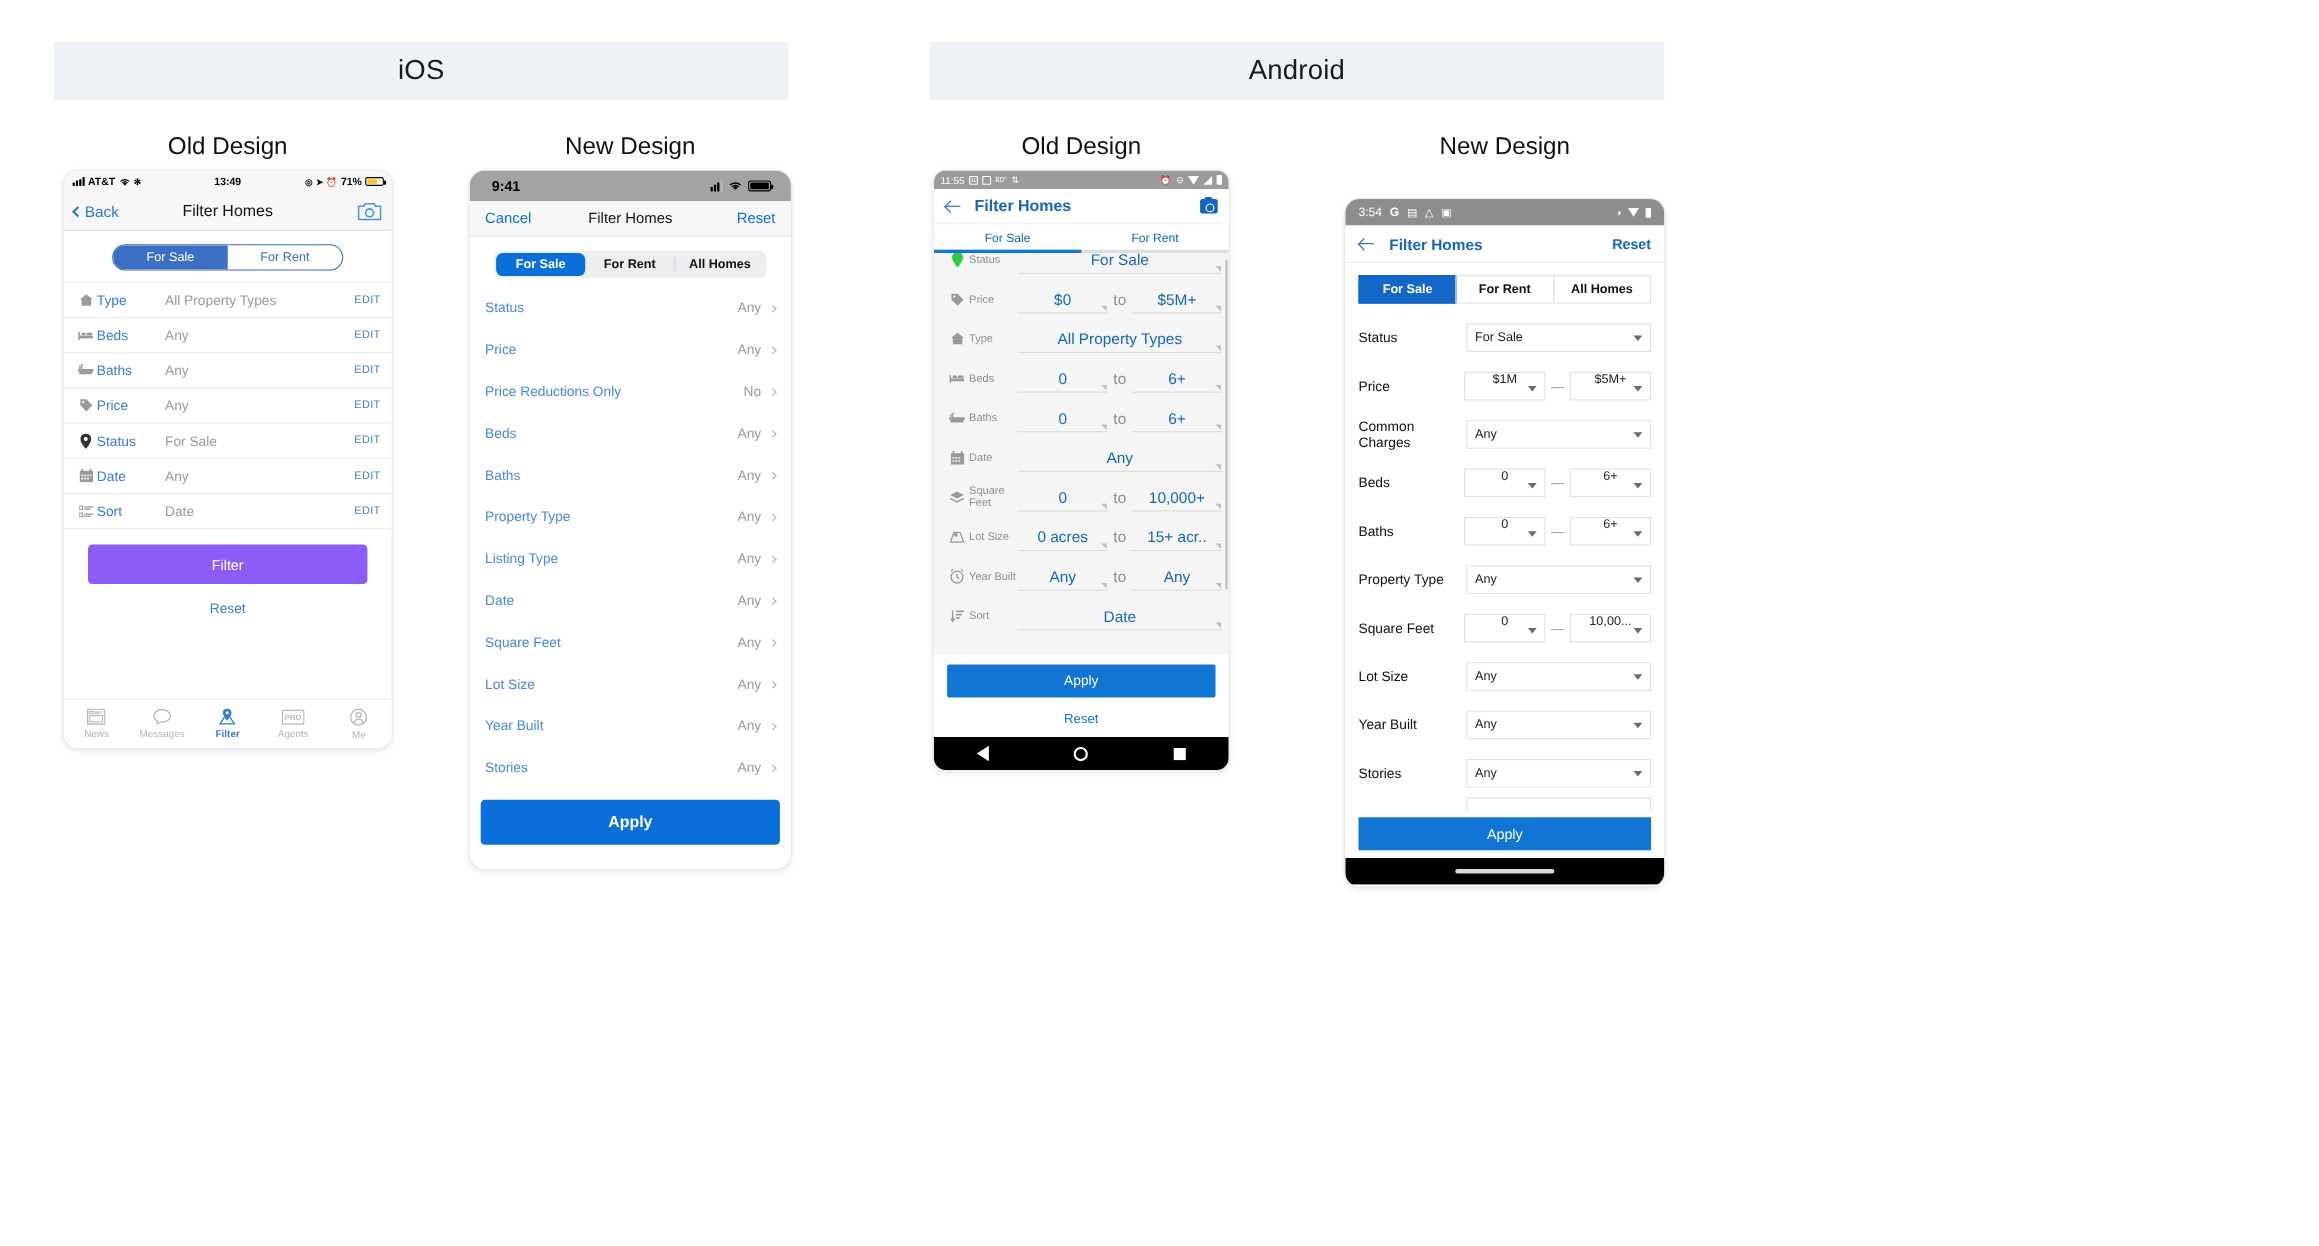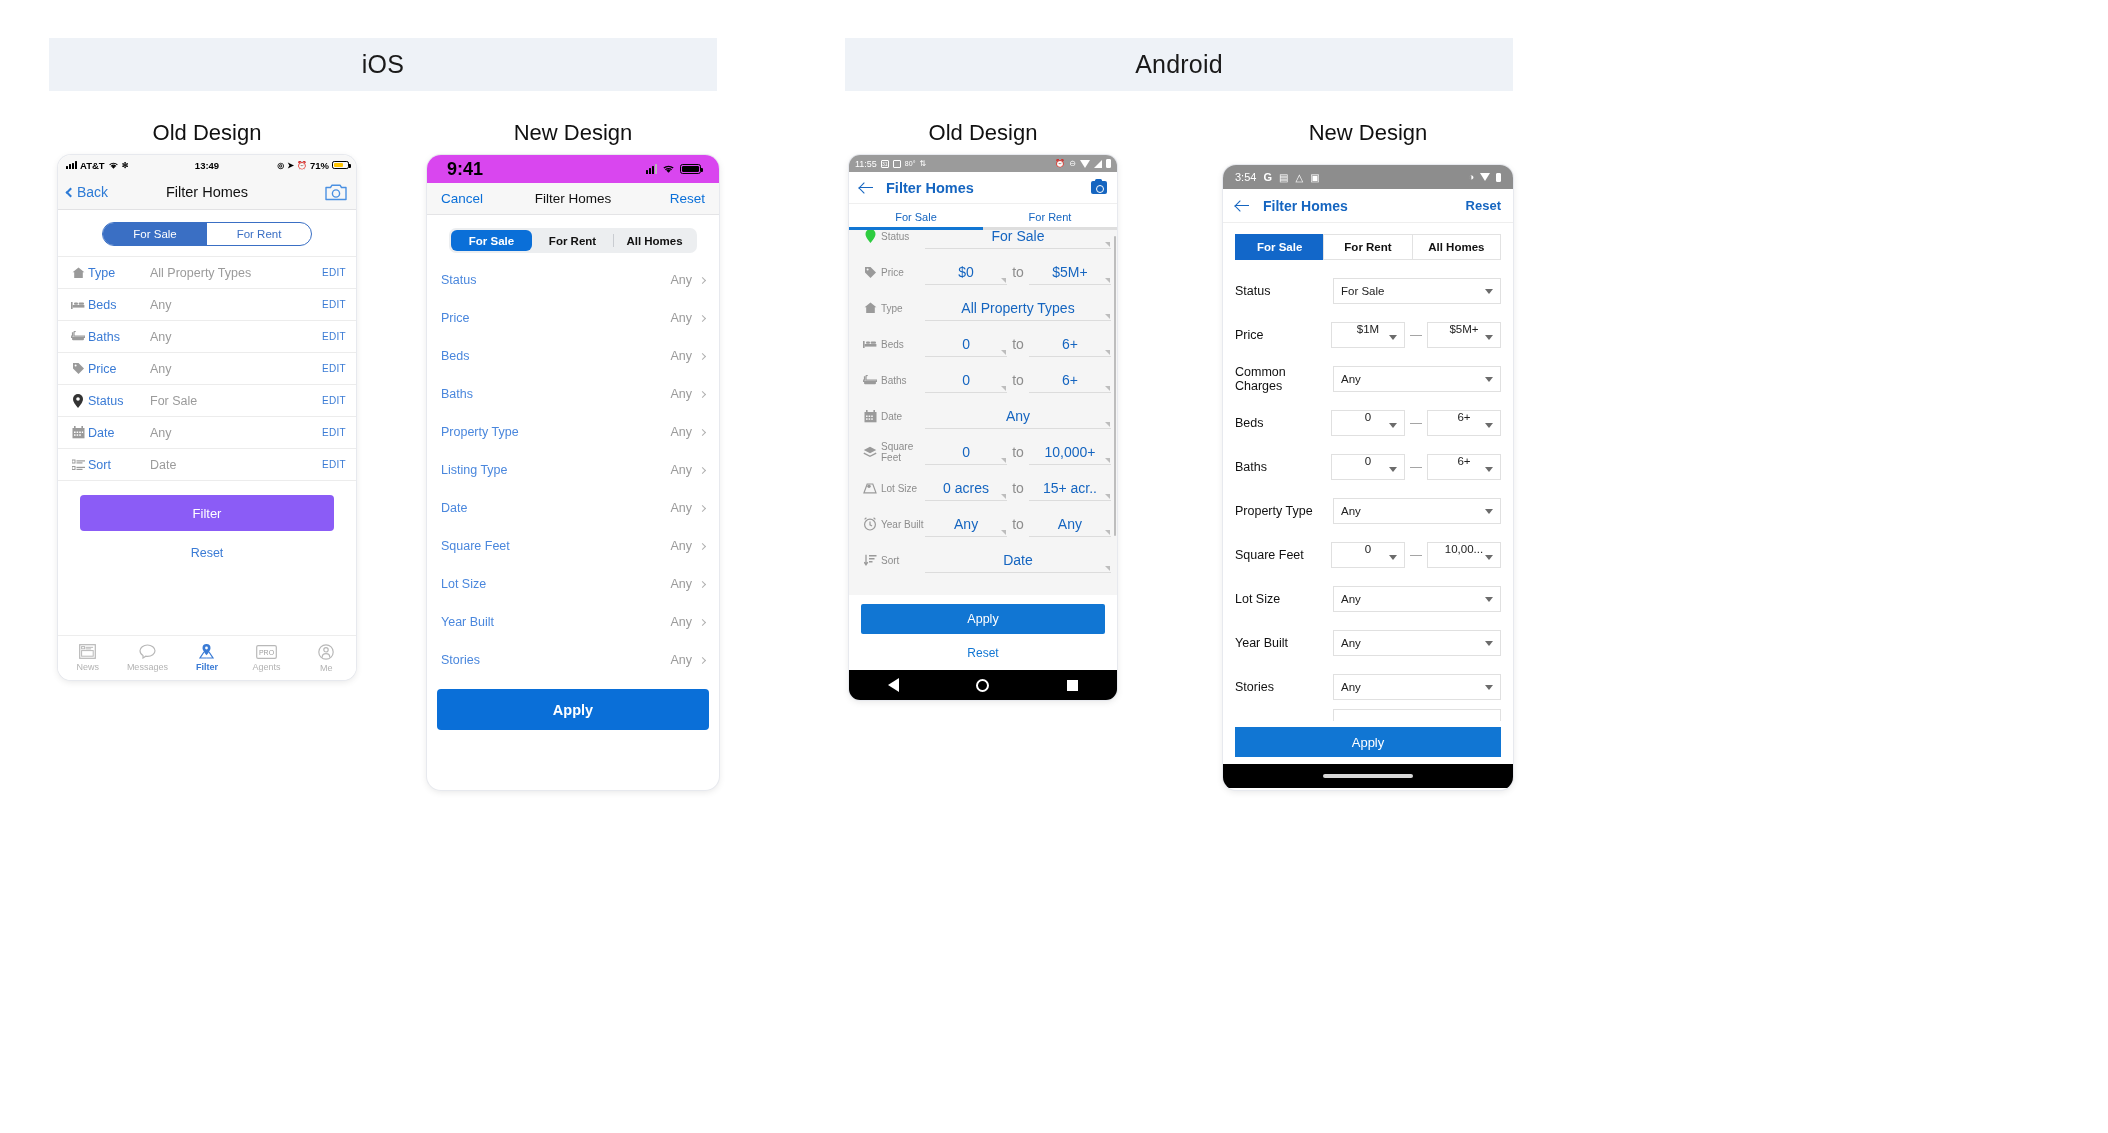--- a/index.html
+++ b/index.html
@@ -99,22 +99,22 @@
   .tab.on span { color:#3a7bd5; font-weight:bold; }
 
   
   #ios-new {
     left: 427px; top: 155px; width: 292px; height: 635px;
     border-radius: 14px;
     box-shadow: 0 0 0 1px #e7e9ee, 0 2px 7px rgba(0,0,0,.10);
     overflow:hidden; display:flex; flex-direction:column;
   }
   .iosnew-status {
-    height: 28px; background:#d946ef; display:flex; align-items:center;
-    padding: 0 18px 0 20px; font-size:18px; font-weight:bold; color:#000;
+    height: 28px; background:#a3a3a3; display:flex; align-items:center;
+    padding: 0 18px 0 20px; font-size:13px; font-weight:bold; color:#000;
   }
   .iosnew-status .right { margin-left:auto; display:flex; align-items:center; gap:5px;}
   .batt-full { width:21px;height:10px;border:1px solid #000;border-radius:2.6px;padding:1.2px;position:relative;}
   .batt-full::after{content:"";position:absolute;right:-3px;top:3px;width:1.8px;height:4px;background:#000;border-radius:0 1px 1px 0;}
   .batt-full u{display:block;height:100%;width:100%;background:#000;border-radius:1.2px;}
   .iosnew-nav {
     height: 32px; background:#f7f7f7; border-bottom:1px solid #e4e4e6;
     display:flex; align-items:center; padding: 0 14px; position:relative; font-size:13.5px;
   }
   .iosnew-nav .side { color:#0a6fd8; }
@@ -195,21 +195,21 @@
     display:flex;align-items:center;justify-content:center;font-size:12.5px;
   }
   .andold-reset { text-align:center; color:#1176d3; font-size:12px; margin: 12px 0 10px; }
   .and-navbar { height: 30px; background:#000; display:flex; align-items:center; justify-content:space-around;}
   .nav-tri { width:0;height:0;border-top:7px solid transparent;border-bottom:7px solid transparent;border-right:11px solid #fff;}
   .nav-circ { width:13px;height:13px;border:2px solid #fff;border-radius:50%;}
   .nav-sq { width:11px;height:11px;background:#fff;}
 
   
   #and-new {
-    left: 1223px; top: 165px; width: 290px; height: 625px;
+    left: 1223px; top: 181px; width: 290px; height: 625px;
     border-radius: 13px; overflow:hidden; background:#fff;
     box-shadow: 0 0 0 1px #e7e9ee, 0 2px 7px rgba(0,0,0,.10);
     display:flex; flex-direction:column;
   }
   .andnew-status {
     height: 24px; background:#8d8d8d; color:#fff; display:flex; align-items:center;
     padding: 0 12px; font-size:11px; gap:7px;
   }
   .andnew-status .rt { margin-left:auto; display:flex; align-items:center; gap:6px;}
   .andnew-appbar {
@@ -498,20 +498,25 @@
     <span class="lbl">Status</span>
     <span class="val">Any</span>
     <span class="chev"></span>
   </div>
   <div class="iosnew-row">
     <span class="lbl">Price</span>
     <span class="val">Any</span>
     <span class="chev"></span>
   </div>
   <div class="iosnew-row">
+    <span class="lbl">Price Reductions Only</span>
+    <span class="val">No</span>
+    <span class="chev"></span>
+  </div>
+  <div class="iosnew-row">
     <span class="lbl">Beds</span>
     <span class="val">Any</span>
     <span class="chev"></span>
   </div>
   <div class="iosnew-row">
     <span class="lbl">Baths</span>
     <span class="val">Any</span>
     <span class="chev"></span>
   </div>
   <div class="iosnew-row">

